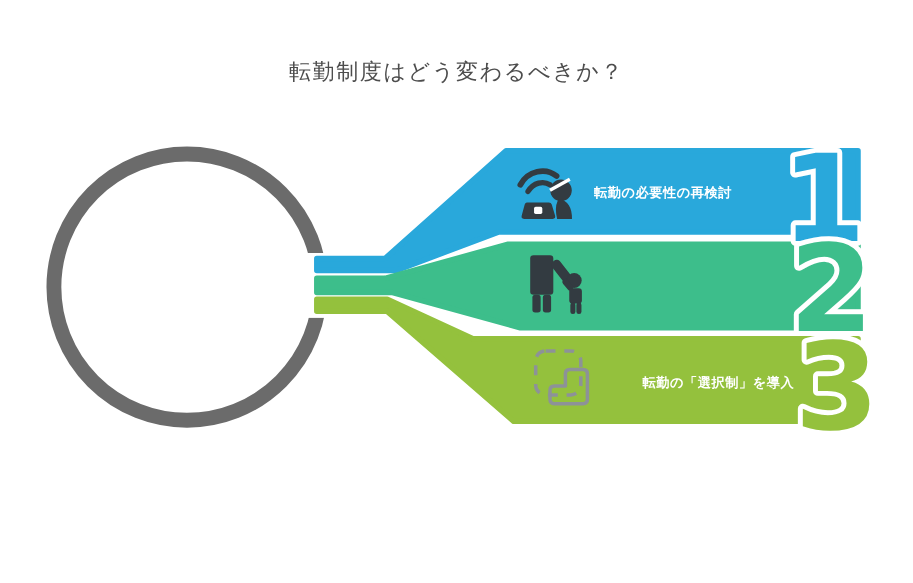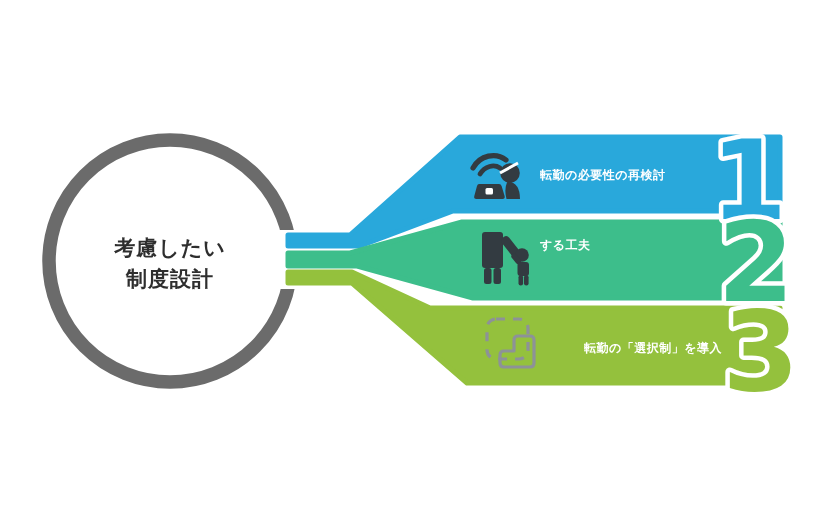--- a/index.html
+++ b/index.html
@@ -60,31 +60,27 @@
     <g>
       <text class="num num-stroke" x="794" y="301">2</text>
       <text class="num" x="794" y="301" fill="#3dbe8b">2</text>
     </g>
     <g>
       <text class="num num-stroke" x="799" y="390">3</text>
       <text class="num" x="799" y="390" fill="#94c13d">3</text>
     </g>
   </svg>
 
+  <div class="title">転勤制度はどう変わるべきか？</div>
 
-  <div class="hub-label">
-    <span>考慮したい</span>
-    <span>制度設計</span>
-  </div>
 
   <div class="banner-label" id="label-1">
     <span>転勤の必要性の再検討</span>
   </div>
   <div class="banner-label" id="label-2">
-    <span>する工夫</span>
   </div>
   <div class="banner-label" id="label-3">
     <span>転勤の「選択制」を導入</span>
   </div>
 
   <div class="icon" id="icon-1">
     <svg width="62" height="58" viewBox="0 0 62 58" fill="#333b41">
       <g fill="none" stroke="#333b41" stroke-linecap="round">
         <path d="M7 21 C 14 8, 30 5, 40 13" stroke-width="5.2"></path>
         <path d="M14 27 C 19 19, 28 17, 34 21" stroke-width="4.8"></path>

